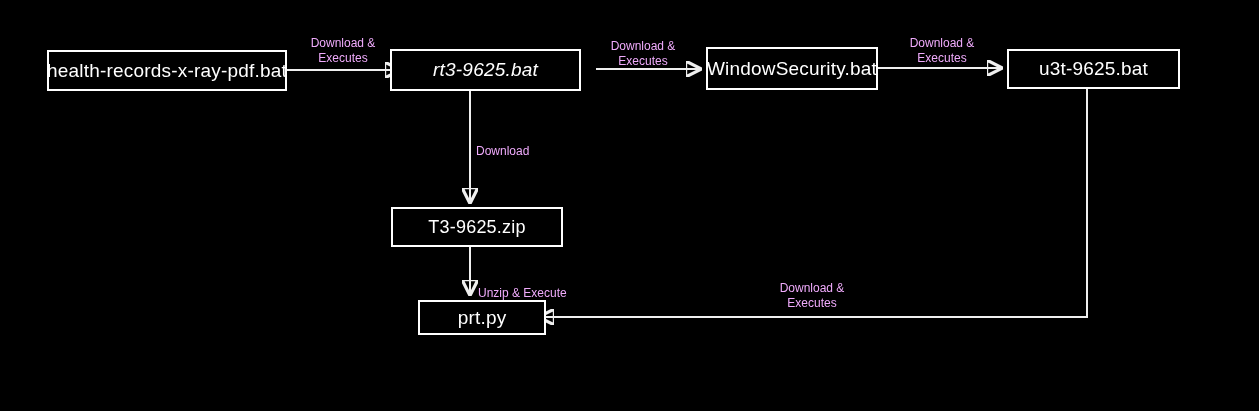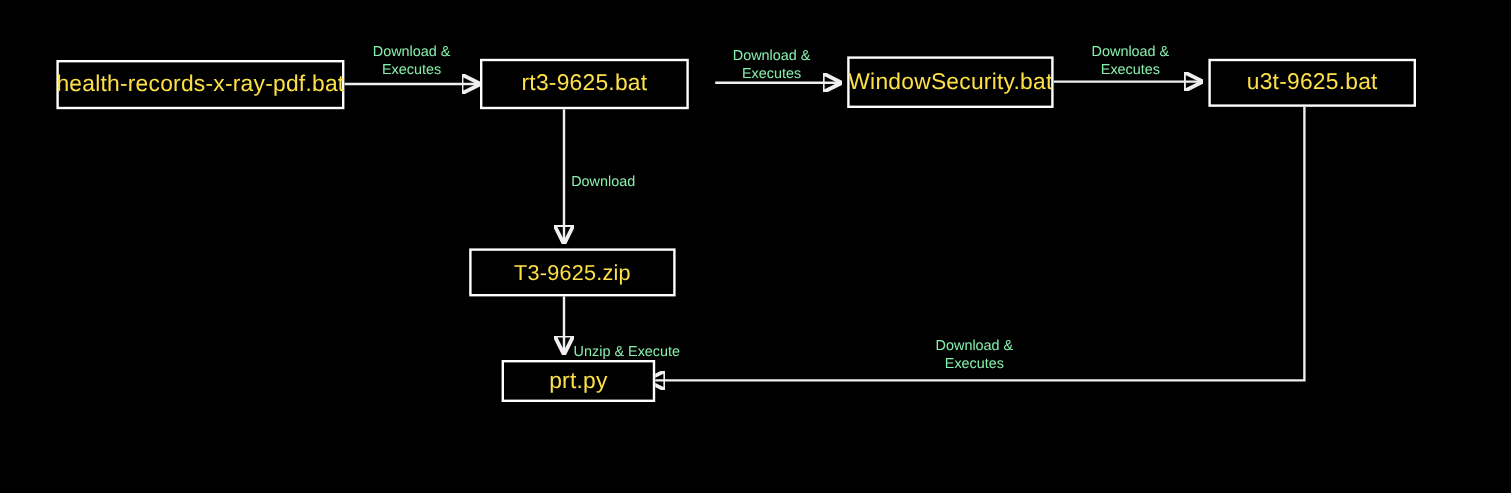--- a/index.html
+++ b/index.html
@@ -13,31 +13,31 @@
     height: 411px;
     background: #000;
     overflow: hidden;
     font-family: "Liberation Sans", sans-serif;
   }
   .node {
     position: absolute;
     box-sizing: border-box;
     background: #000;
     border: 2px solid #ffffff;
-    color: #fde047;
+    color: #ffffff;
     display: flex;
     align-items: center;
     justify-content: center;
     font-size: 19px;
     white-space: nowrap;
     letter-spacing: 0.2px;
   }
   .edge-label {
     position: absolute;
-    color: #86efac;
+    color: #f0abfc;
     font-size: 12px;
     line-height: 1.25;
     white-space: pre-line;
   }
   .edge-label.center {
     text-align: center;
   }
   svg.edges {
     position: absolute;
     left: 0;
@@ -65,21 +65,21 @@
     <line x1="287" y1="70" x2="399" y2="70" marker-end="url(#arrow)"></line>
     <line x1="596" y1="69" x2="700" y2="69" marker-end="url(#arrow)"></line>
     <line x1="878" y1="68" x2="1001" y2="68" marker-end="url(#arrow)"></line>
     <line x1="470" y1="91" x2="470" y2="202" marker-end="url(#arrow)"></line>
     <line x1="470" y1="242" x2="470" y2="294" marker-end="url(#arrow)"></line>
     <path d="M 1087 89 L 1087 317 L 540 317" marker-end="url(#arrow)"></path>
   </svg>
 
   <div class="node" style="left:47px; top:50px; width:240px; height:41px;">health-records-x-ray-pdf.bat</div>
 
-  <div class="node" style="left:400px; top:49px; width:174px; height:42px;">rt3-9625.bat</div>
+  <div class="node" style="left:390px; top:49px; width:191px; height:42px;font-style:italic;">rt3-9625.bat</div>
 
   <div class="node" style="left:706px; top:47px; width:172px; height:43px;">WindowSecurity.bat</div>
 
   <div class="node" style="left:1007px; top:49px; width:173px; height:40px;text-align:center;">u3t-9625.bat</div>
 
   <div class="node" style="left:391px; top:207px; width:172px; height:40px; font-size:18px;">T3-9625.zip</div>
 
   <div class="node" style="left:418px; top:300px; width:128px; height:35px;">prt.py</div>
 
   <div class="edge-label center" style="left:283px; top:36px; width:120px;">Download &amp;

